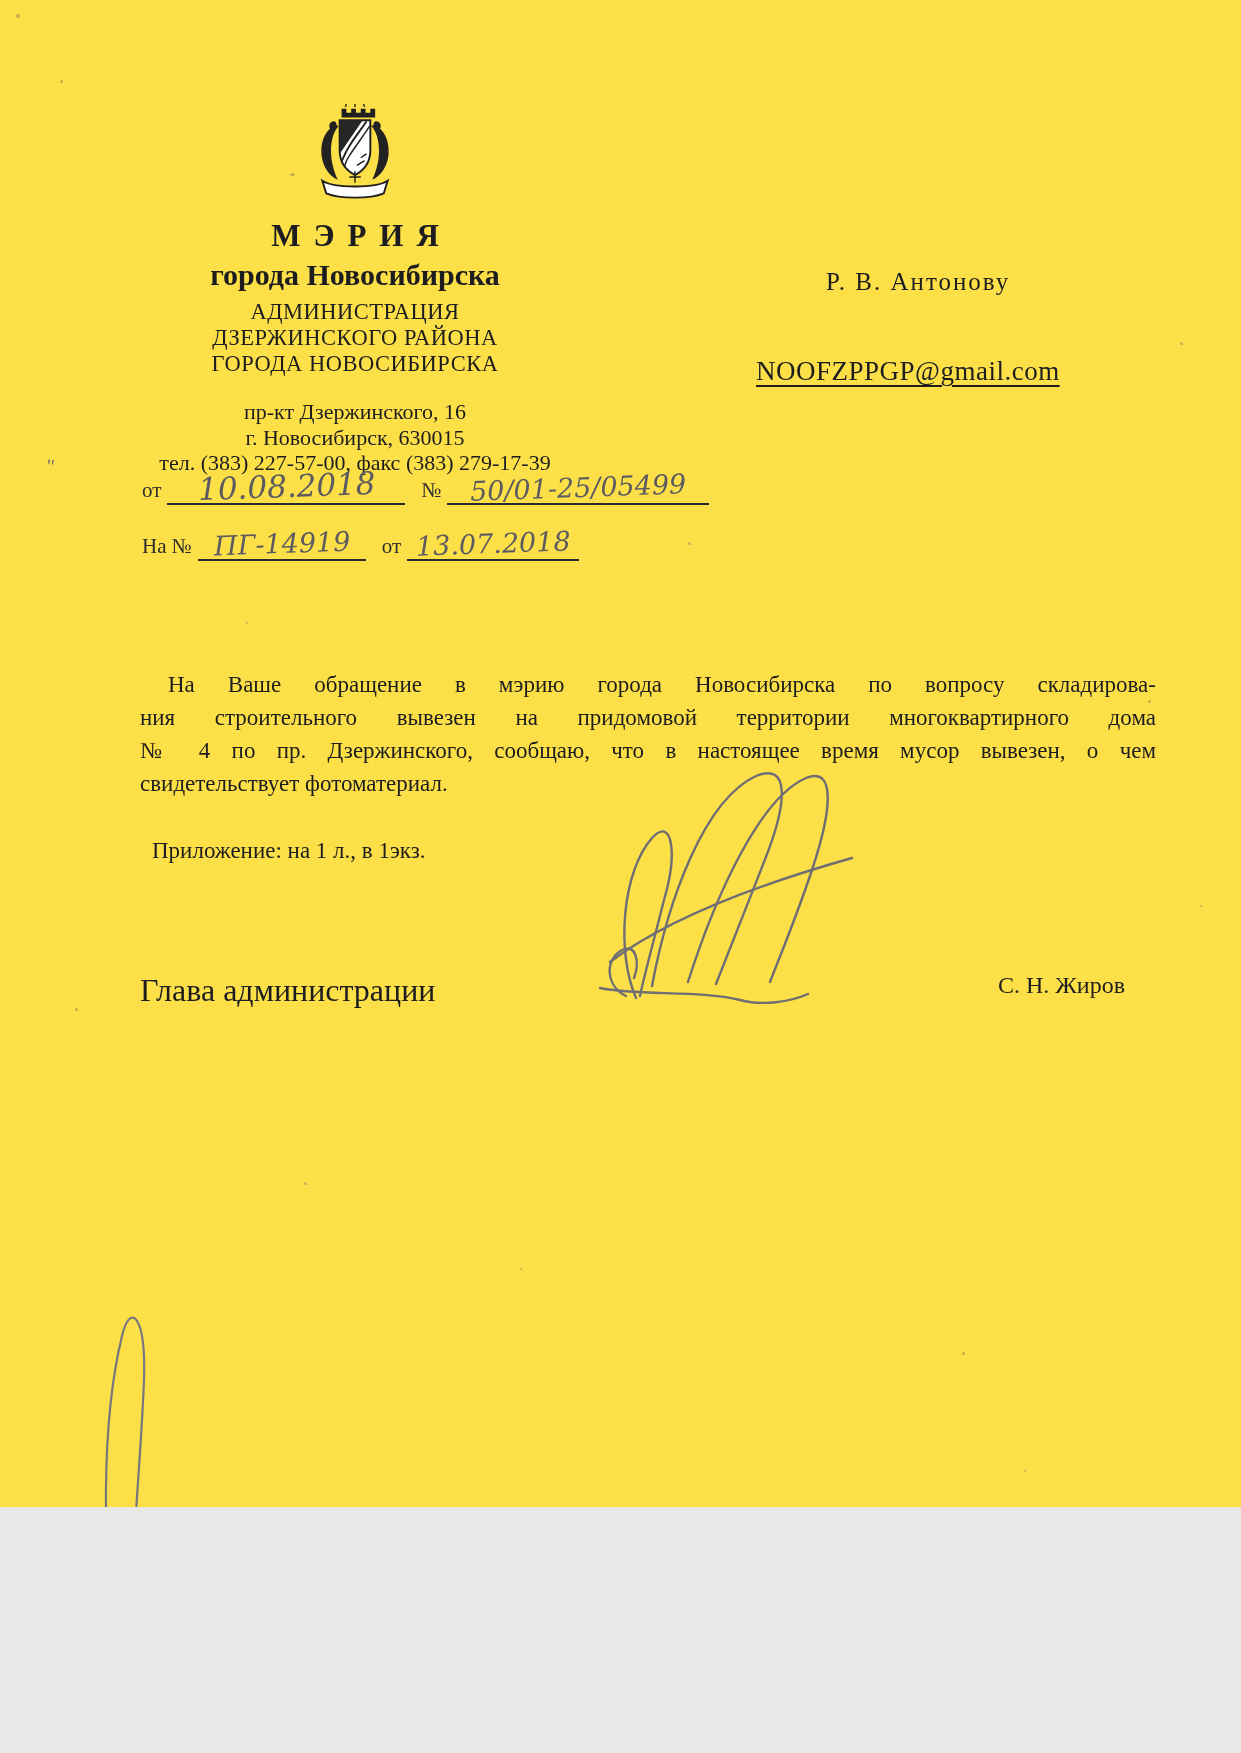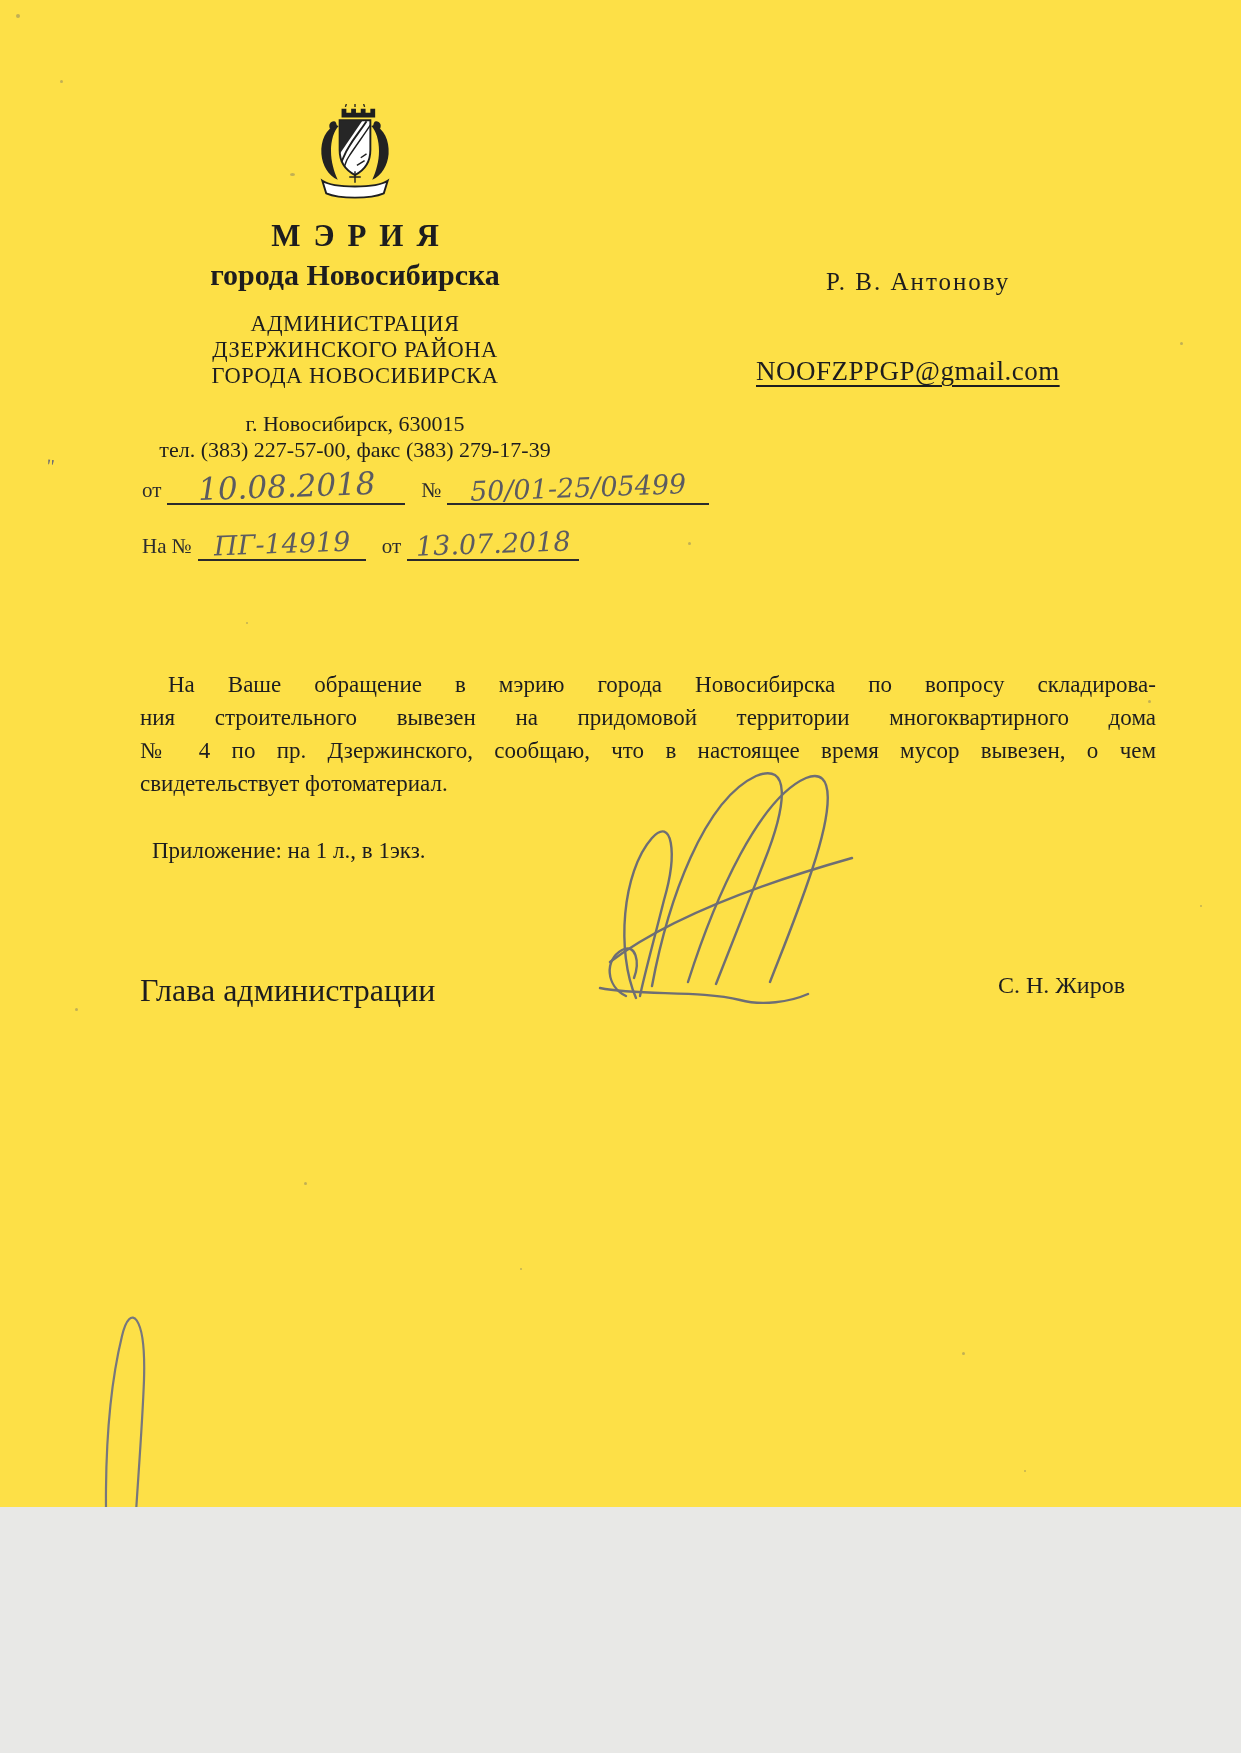--- a/index.html
+++ b/index.html
@@ -21,21 +21,21 @@
     text-align: center;
   }
   .emblem { width: 100px; height: 96px; display: inline-block; }
   .org-line1 {
     margin-top: 14px;
     font-size: 31px; font-weight: bold; letter-spacing: 13px;
     text-indent: 13px; 
   }
   .org-line2 { font-size: 30px; font-weight: bold; margin-top: 4px; }
   .dept-line { font-size: 22.5px; line-height: 26px; letter-spacing: 0.5px; }
-  .dept-block { margin-top: 19px; }
+  .dept-block { margin-top: 7px; }
   .addr-block { margin-top: 22px; }
   .addr-line { font-size: 22px; line-height: 25.5px; }
 
   
   .ref-row {
     position: absolute; left: 142px;
     display: flex; align-items: flex-end;
     font-size: 21px; color: #2c2c2e;
   }
   .ref-label { padding: 0 6px 2px 0; white-space: nowrap; margin-top: 16px; }
@@ -132,20 +132,21 @@
     <div class="org-line1">МЭРИЯ</div>
     <div class="org-line2">города Новосибирска</div>
 
     <div class="dept-block">
       <div class="dept-line">АДМИНИСТРАЦИЯ</div>
       <div class="dept-line">ДЗЕРЖИНСКОГО РАЙОНА</div>
       <div class="dept-line">ГОРОДА НОВОСИБИРСКА</div>
     </div>
 
     <div class="addr-block">
+      <div class="addr-line">пр-кт Дзержинского, 16</div>
       <div class="addr-line">г. Новосибирск, 630015</div>
       <div class="addr-line">тел. (383) 227-57-00, факс (383) 279-17-39</div>
     </div>
   </div>
 
   <div class="ref-row" style="top:462px;">
     <span class="ref-label">от</span>
     <span class="ref-field" style="width:238px;">
       <span class="handwriting hw-lg">10.08.2018</span>
     </span>

